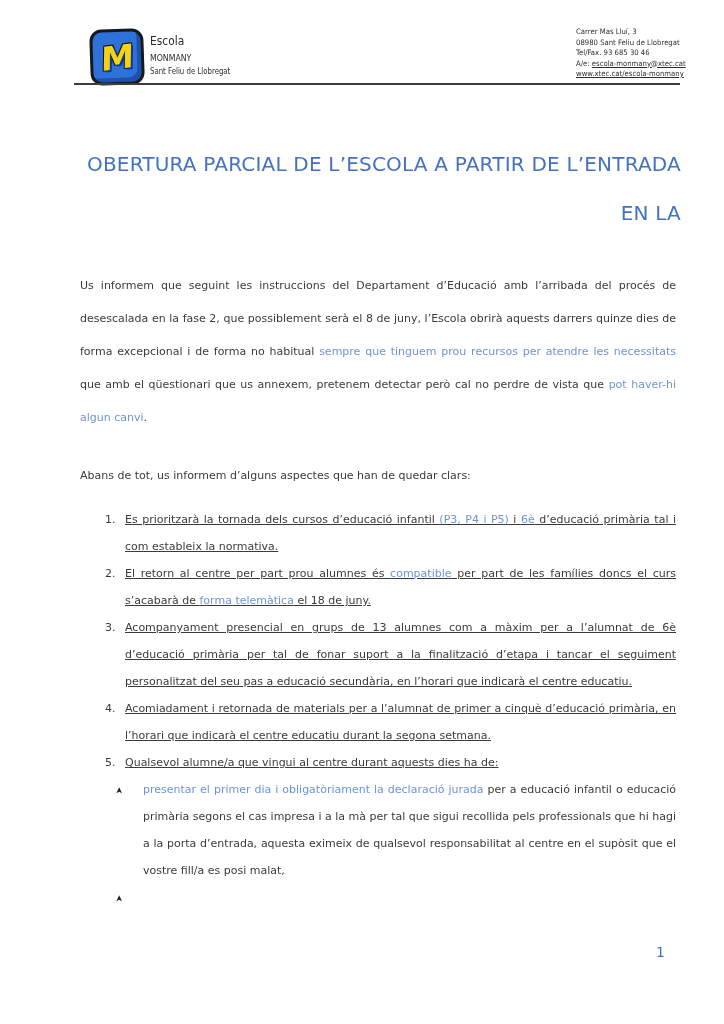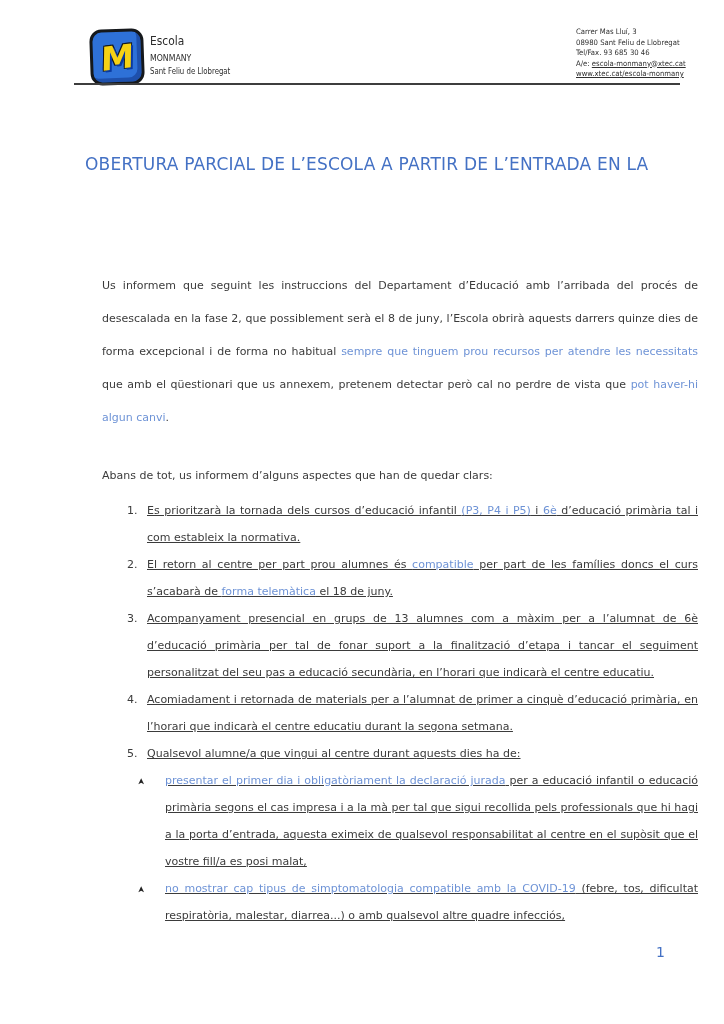--- a/index.html
+++ b/index.html
@@ -27,36 +27,36 @@
   .lt3 { font-size:8.5px; margin-top:3px; }
   .address {
     position:absolute; left:576px; top:27px; width:160px;
     font-size:7.5px; line-height:10.5px; color:#2f2f2f;
     transform:scaleX(0.92); transform-origin:left top; white-space:nowrap;
   }
   .address .link { text-decoration:underline; color:#2f2f2f; cursor:pointer; }
   .rule { position:absolute; left:74px; top:83px; width:606px; height:2px; background:#3d3d3d; }
   
   .title {
-    position:absolute; left:85px; top:140px; width:596px; text-align:left;
-    color:#4471c4; font-size:17px; line-height:49px; letter-spacing:0.2px;
+    position:absolute; left:85px; top:140px; width:596px; text-align:right;
+    color:#4471c4; font-size:20px; line-height:49px; letter-spacing:0.2px;
   }
   
-  .content { position:absolute; left:102px; top:269px; width:596px;
+  .content { position:absolute; left:80px; top:269px; width:596px;
     font-size:11px; line-height:33px; }
   .intro { margin:0 0 28px 0; text-align:justify; }
-  .clars { margin:0 0 8px 0; text-align:left; line-height:27px; }
+  .clars { margin:0 0 17px 0; text-align:left; line-height:27px; }
   .blue { color:#6e93d6; }
   .li { display:flex; line-height:27px; }
   .li-num { margin-left:25px; width:20px; flex:0 0 auto; }
   .li-body { flex:1; text-align:justify;text-decoration:underline; }
   .sb { display:flex; line-height:27px; }
   .sb-marker { margin-left:36px; width:27px; flex:0 0 auto; color:#222; }
   .sb-marker .glyph { display:inline-block; transform:rotate(-90deg); font-size:9px; }
-  .sb-body { flex:1; text-align:justify;text-decoration:underline; }
+  .sb-body { flex:1; text-align:justify; }
   .page-num { position:absolute; left:656px; top:944px; color:#4471c4; font-size:14px; }
 </style>
 </head>
 <body>
 
 <div class="page">
 
   <div class="logo">
     <span class="logo-letter">M</span>
   </div>
@@ -111,21 +111,20 @@
         <span class="li-body">Qualsevol alumne/a que vingui al centre durant aquests dies ha de:</span>
       </div>
 
       <div class="sb">
         <span class="sb-marker"><span class="glyph">➤</span></span>
         <span class="sb-body"><span class="blue">presentar el primer dia i obligatòriament la declaració jurada</span><span> per a educació infantil o educació primària segons el cas impresa i a la mà per tal que sigui recollida pels professionals que hi hagi a la porta d’entrada, aquesta eximeix de qualsevol responsabilitat al centre en el supòsit que el vostre fill/a es posi malat,</span></span>
       </div>
 
       <div class="sb">
         <span class="sb-marker"><span class="glyph">➤</span></span>
-        <span class="sb-body"><span class="blue">no mostrar cap tipus de simptomatologia compatible amb la COVID-19</span><span> (febre, tos, dificultat respiratòria, malestar, diarrea...) o amb qualsevol altre quadre infecciós,</span></span>
       </div>
 
 
     </div>
   </div>
 
   <div class="page-num">1</div>
 
 </div>
 

